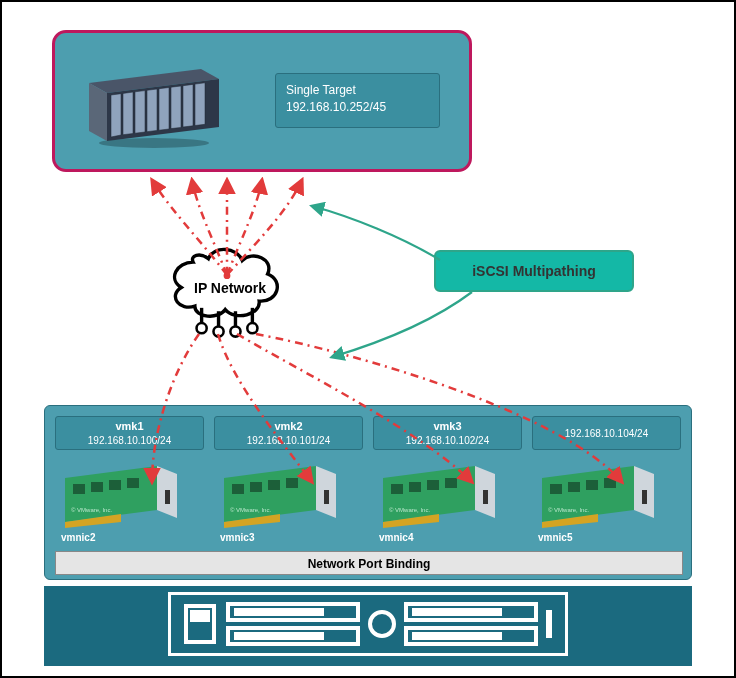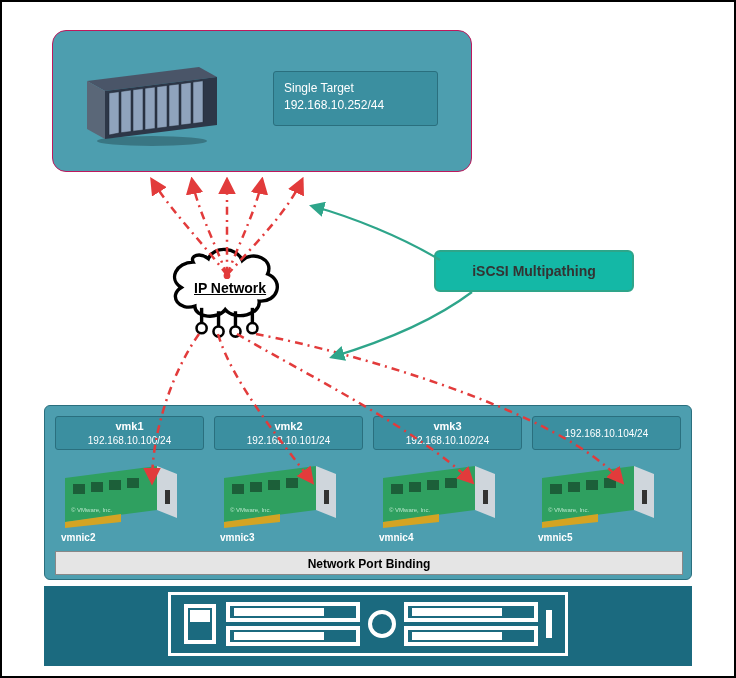--- a/index.html
+++ b/index.html
@@ -9,21 +9,21 @@
     border: 2px solid #000;
     position: relative;
     background: #fff;
   }
   
   .target-box {
     position: absolute;
     left: 50px; top: 28px;
     width: 420px; height: 142px;
     background: #4d9eaf;
-    border: 1px solid #be185d;
+    border: 3px solid #be185d;
     border-radius: 14px;
   }
   .storage-device {
     position: absolute;
     left: 24px; top: 30px;
     width: 150px; height: 85px;
   }
   .target-label {
     position: absolute;
     left: 220px; top: 40px;
@@ -40,21 +40,20 @@
   .cloud {
     position: absolute;
     left: 150px; top: 228px;
     width: 150px; height: 110px;
   }
   .cloud-label {
     position: absolute;
     left: 192px; top: 278px;
     font-size: 14px; font-weight: bold;
     color: #000;
-    text-decoration: underline;
   }
   
   .callout {
     position: absolute;
     left: 432px; top: 248px;
     width: 200px; height: 42px;
     background: #14b8a6;
     border: 2px solid #2ea58a;
     border-radius: 6px;
     display: flex; align-items: center; justify-content: center;
@@ -155,21 +154,21 @@
             <polygon points="70,19.7 80,18.5 80,60 70,61.2"></polygon>
             <polygon points="82,18.2 92,17 92,58.4 82,59.6"></polygon>
             <polygon points="94,16.7 104,15.4 104,56.8 94,58"></polygon>
             <polygon points="106,15.1 116,13.8 116,55.3 106,56.5"></polygon>
           </g>
         </g>
       </svg>
     </div>
     <div class="target-label">
       <div>Single Target</div>
-      <div>192.168.10.252/44</div>
+      <div>192.168.10.252/45</div>
     </div>
   </div>
 
   <div class="cloud">
     <svg viewBox="0 0 160 130" width="150" height="110">
 
       <path d="M40 38 C20 38 10 58 26 68 C10 78 24 96 42 90 C42 104 70 106 78 94 C90 108 120 100 118 84 C140 86 148 60 128 52 C136 34 110 24 98 36 C92 20 64 18 58 34 C48 26 36 30 40 38 Z" fill="#fff" stroke="#000" stroke-width="4"></path>
 
       <circle cx="80" cy="54" r="4" fill="#e23b3b"></circle>
 

